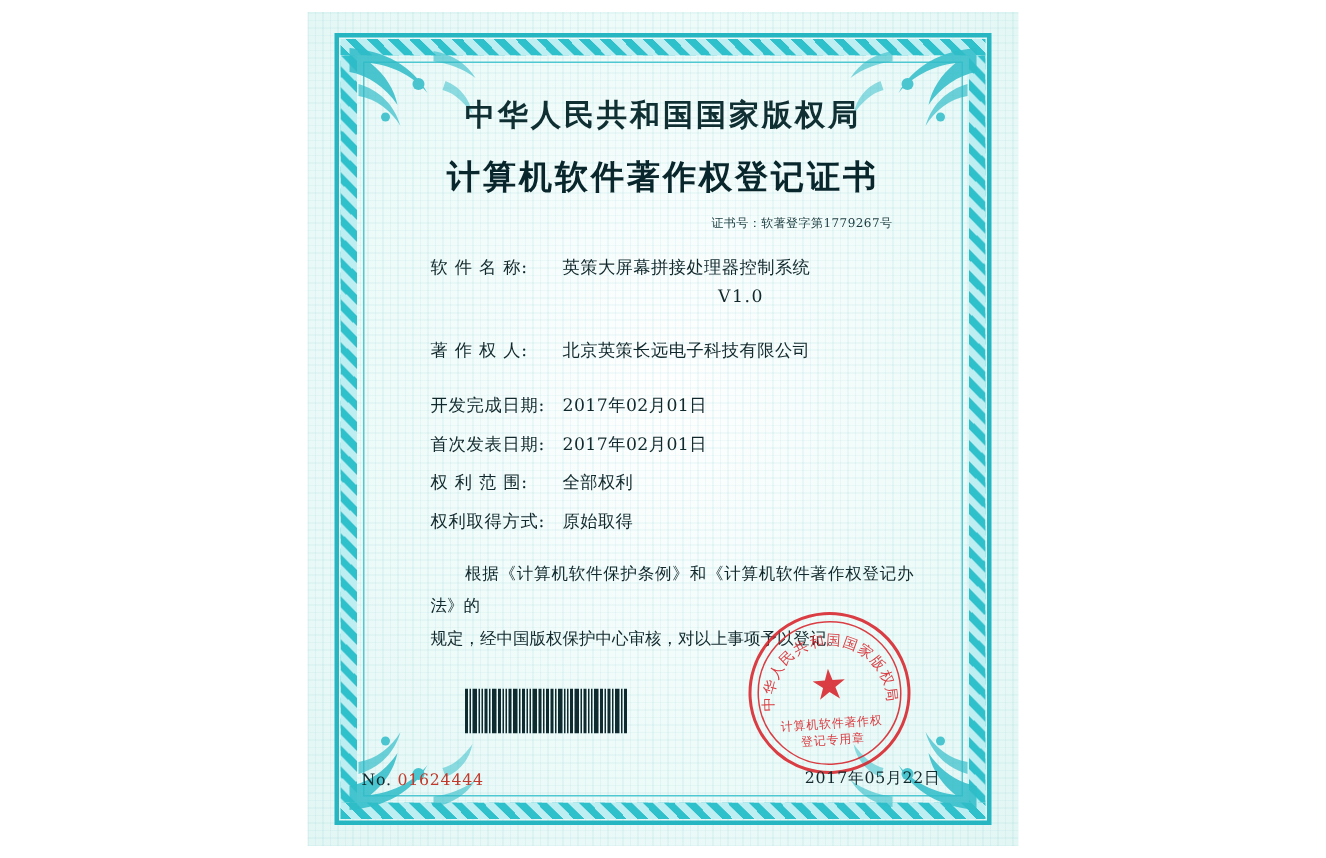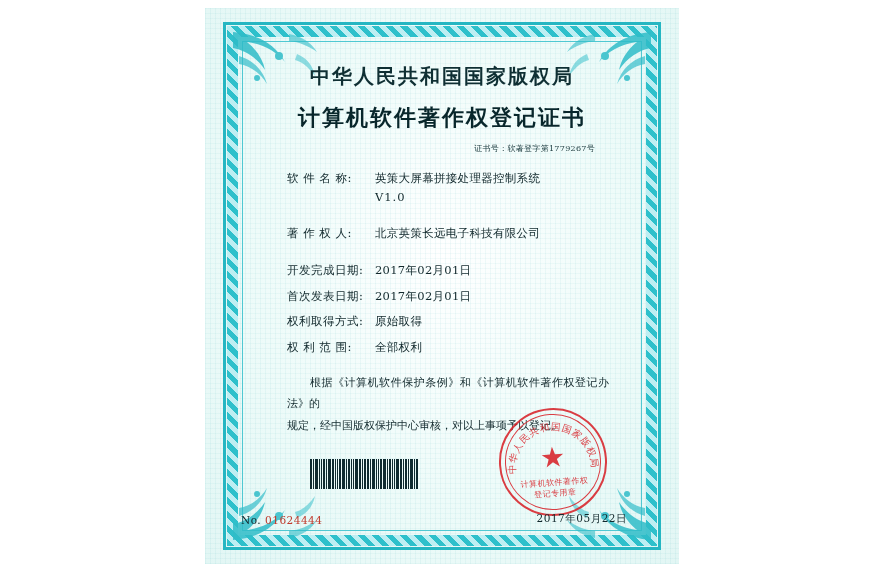--- a/index.html
+++ b/index.html
@@ -138,20 +138,21 @@
   }
   .row .val {
     flex: 1 1 auto;
     letter-spacing: 0.3px;
   }
   .row.tight { margin-bottom: 9px; }
   .row .val .second-line {
     display: block;
     margin-top: 2px;
     letter-spacing: 1px;
+    text-align: center;
   }
   .gap-lg { height: 9px; }
   .para {
     margin-top: 16px;
     padding-left: 42px;
     padding-right: 30px;
     font-size: 11px;
     line-height: 1.95;
     color: #11282c;
     text-align: justify;
@@ -337,27 +338,27 @@
           <span class="lbl">开发完成日期:</span>
           <span class="val">2017年02月01日</span>
         </div>
 
         <div class="row tight">
           <span class="lbl">首次发表日期:</span>
           <span class="val">2017年02月01日</span>
         </div>
 
         <div class="row tight">
+          <span class="lbl">权 利 范 围:</span>
+          <span class="val">全部权利</span>
+        </div>
+
+        <div class="row tight">
           <span class="lbl">权利取得方式:</span>
           <span class="val">原始取得</span>
-        </div>
-
-        <div class="row tight">
-          <span class="lbl">权 利 范 围:</span>
-          <span class="val">全部权利</span>
         </div>
 
 
       </div>
 
       <div class="para">
         <p class="indent">根据《计算机软件保护条例》和《计算机软件著作权登记办法》的</p>
         <p>规定，经中国版权保护中心审核，对以上事项予以登记。</p>
       </div>
 

